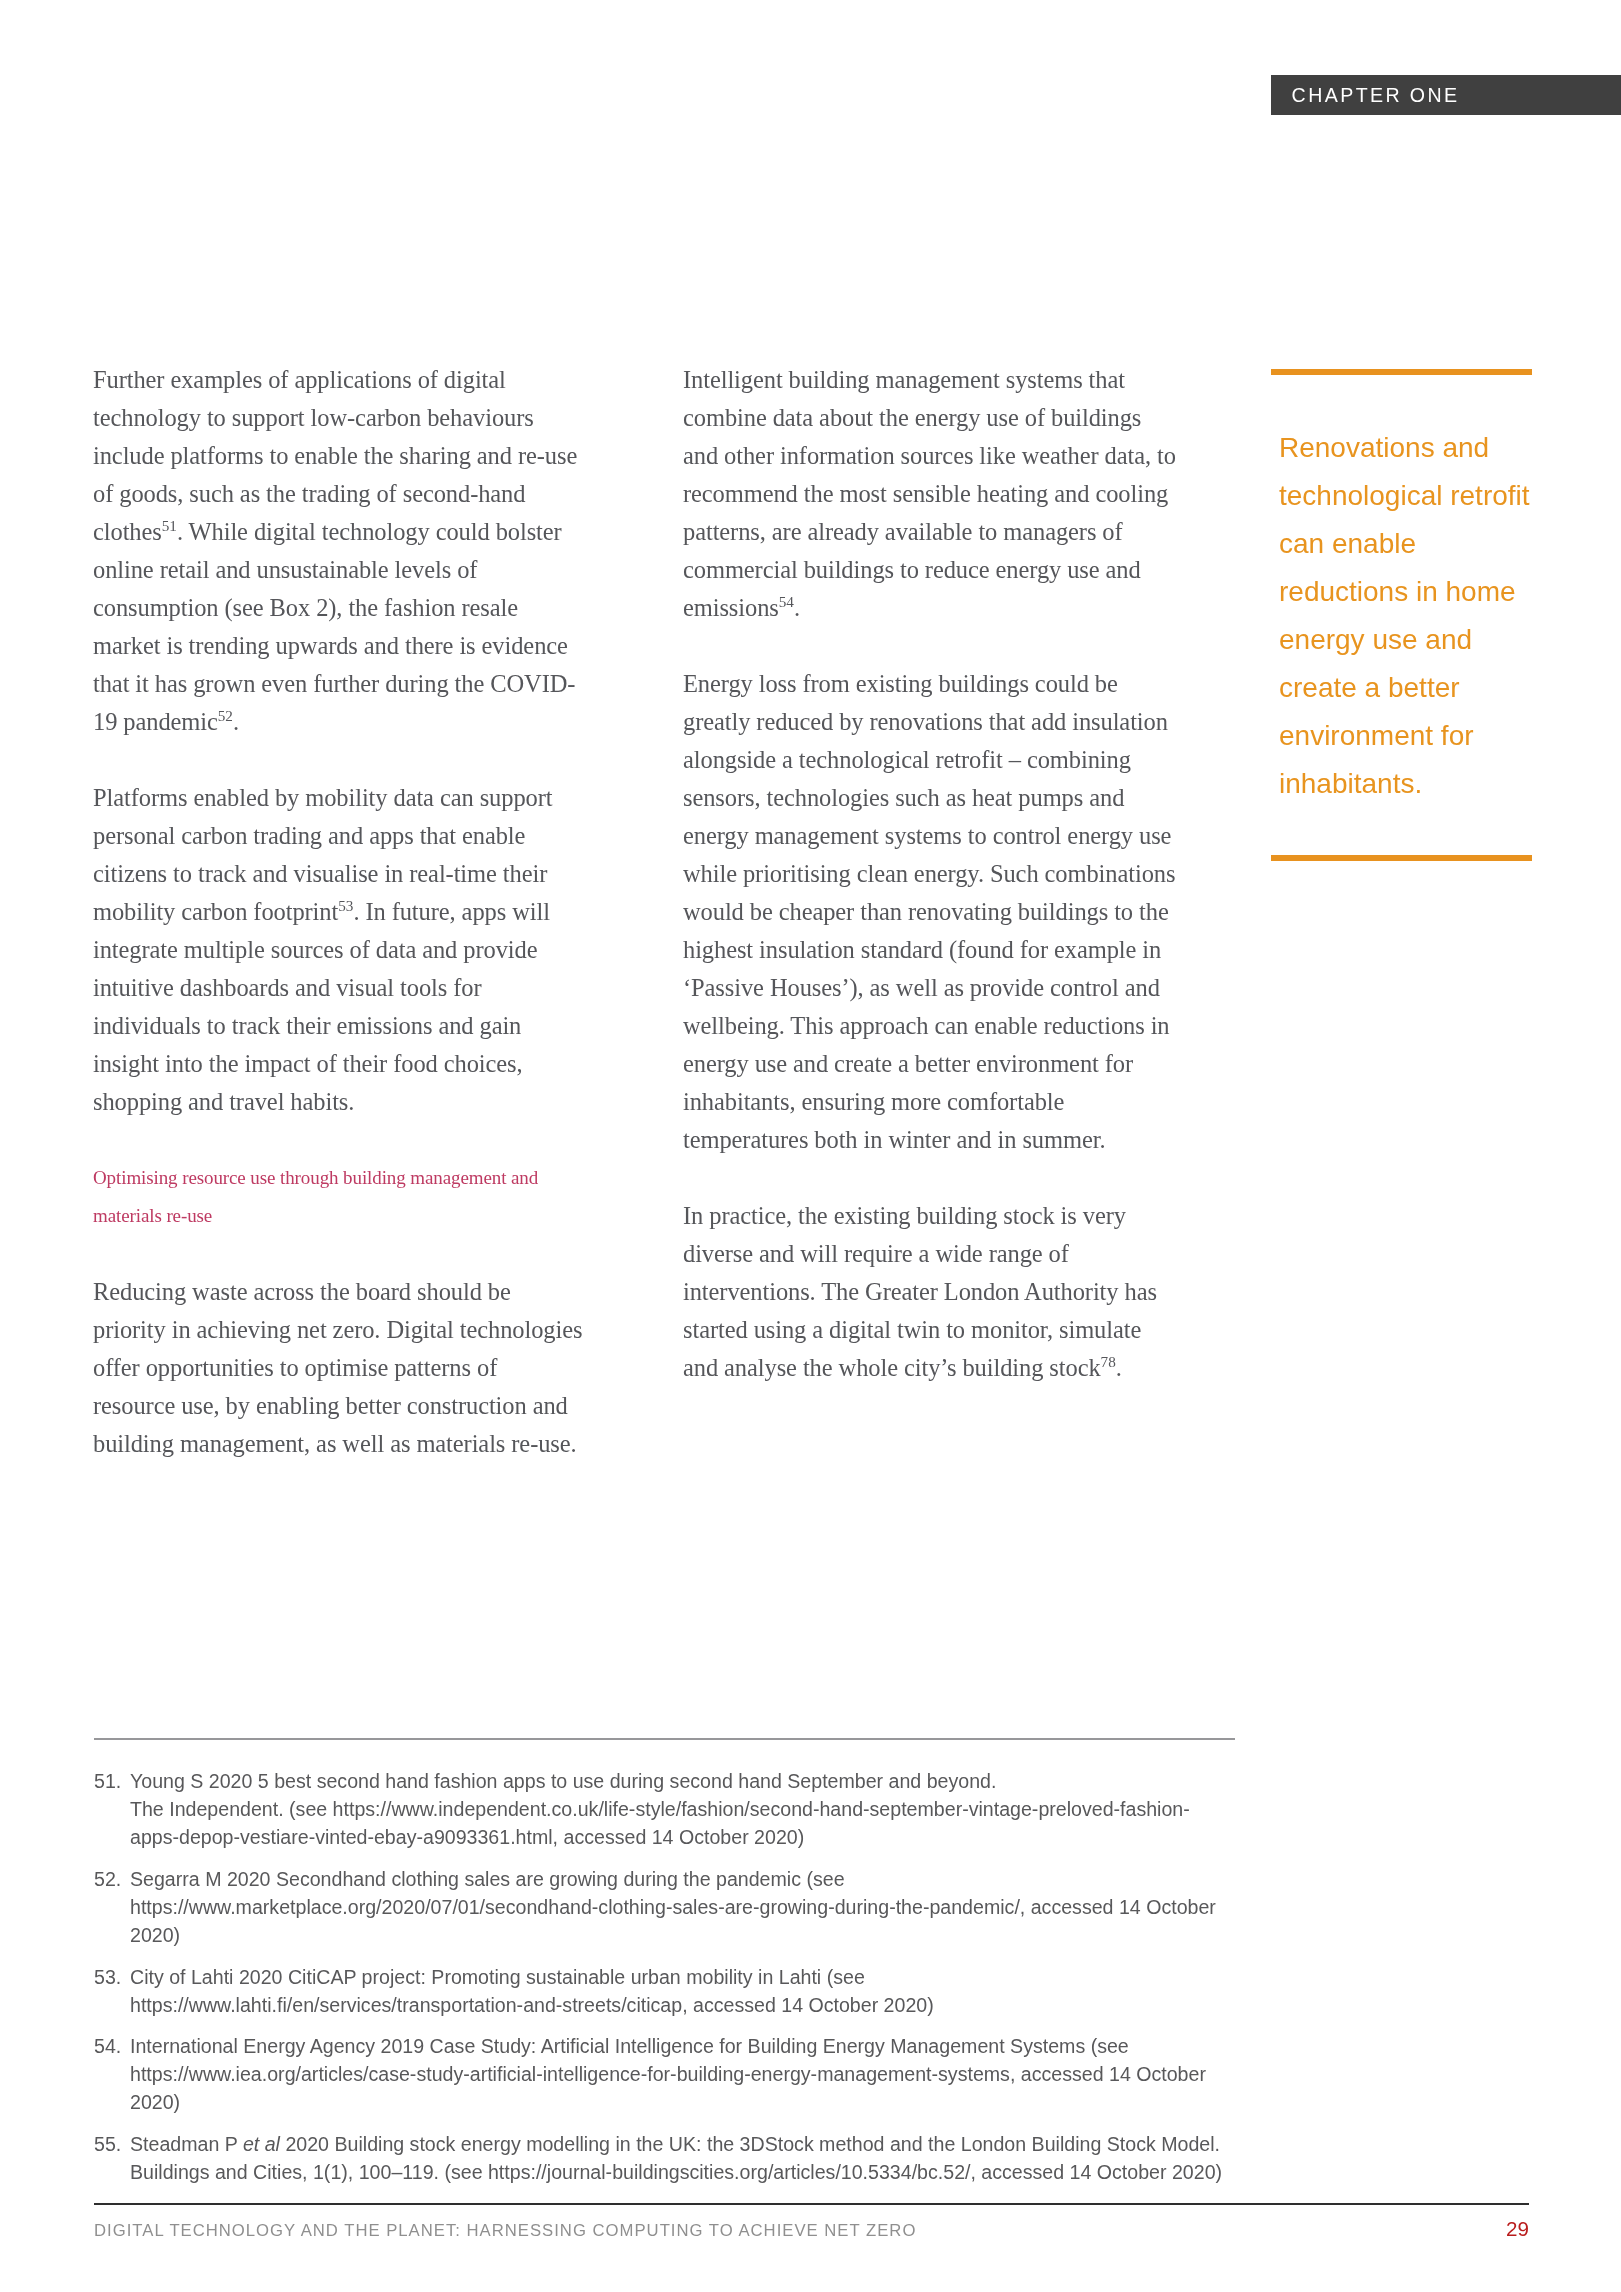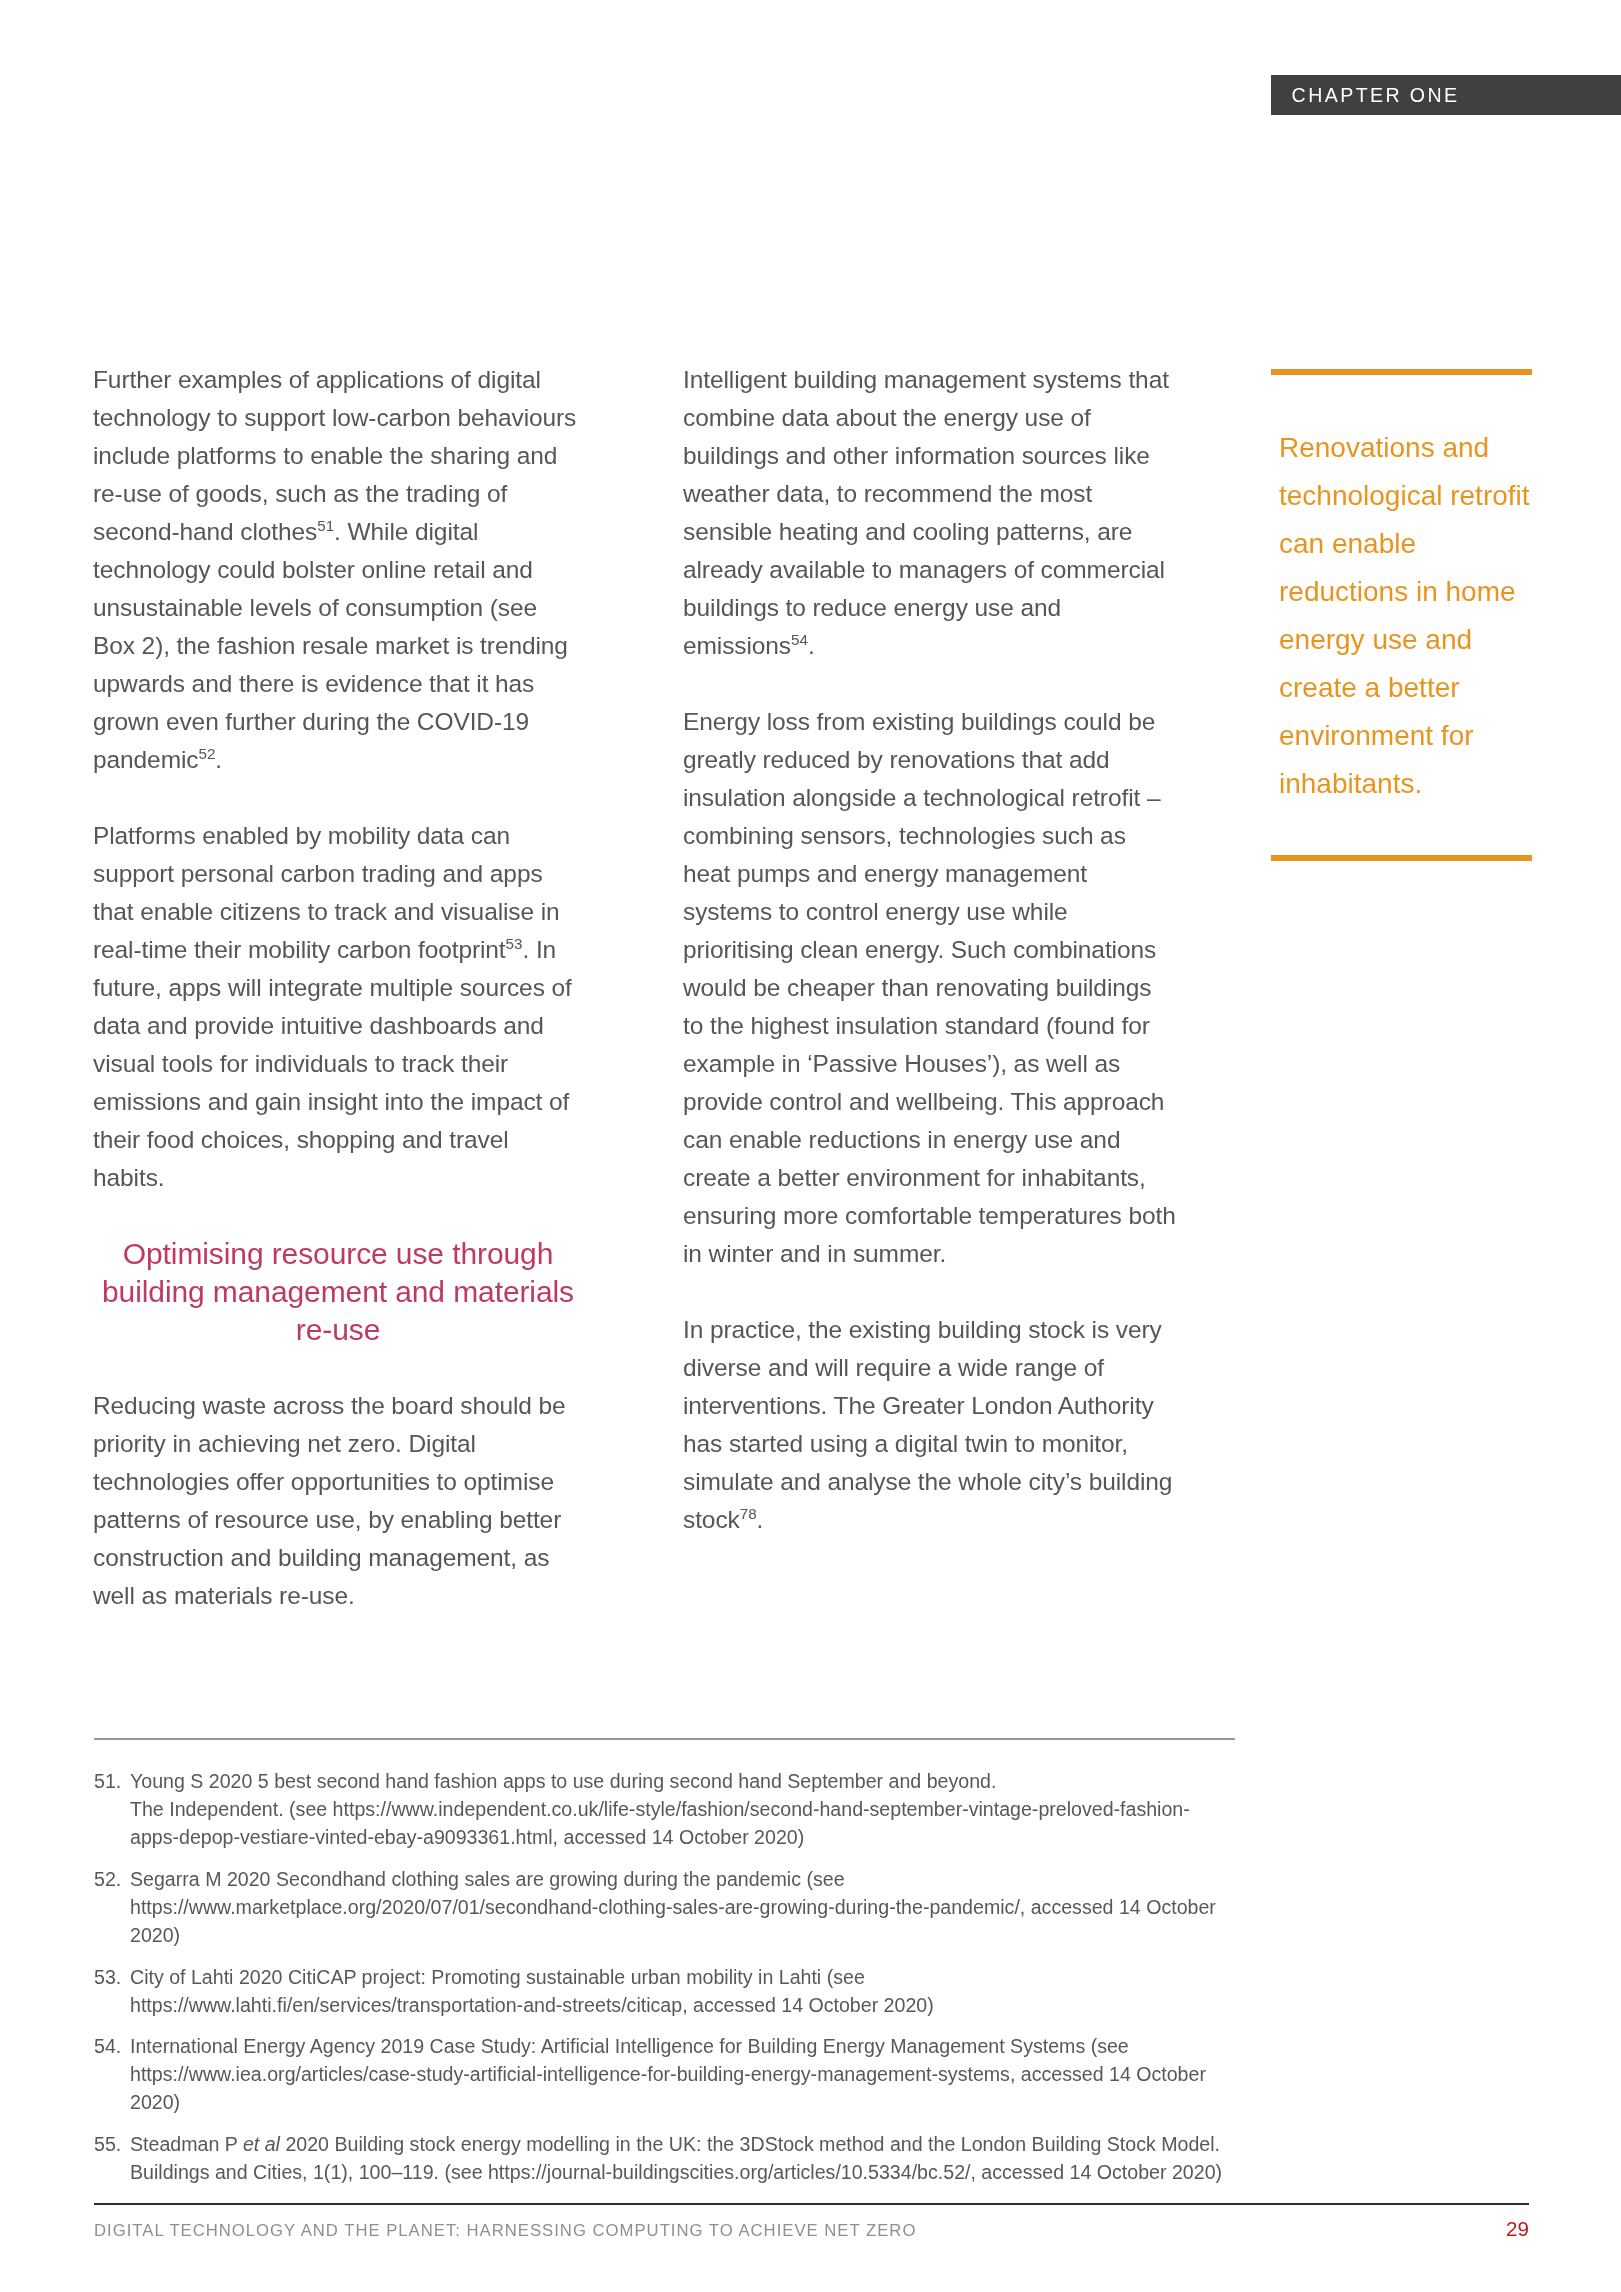--- a/index.html
+++ b/index.html
@@ -19,27 +19,28 @@
     font-size:19.6px;font-weight:400;letter-spacing:2.4px;
     line-height:40px;padding-left:20.6px;box-sizing:border-box;
   }
 
   
   .col{
     position:absolute;top:361px;
     color:#55565A;
     font-size:24.5px;font-weight:300;line-height:38px;
     letter-spacing:-0.1px;
+    font-family:Liberation Serif, serif;
   }
   .col-left{left:93px;width:490px;}
   .col-right{left:683px;width:495px;}
   .col p{margin:0 0 38px 0;}
   .col p.tight{margin-bottom:0;}
   .section-heading{
-    margin:0;color:#BE3A62;font-size:30px;line-height:38px;font-weight:300;text-align:center;
+    margin:0;color:#BE3A62;font-size:19px;line-height:38px;font-weight:300;
   }
   sup{font-size:62%;line-height:0;vertical-align:super;letter-spacing:0;}
 
   
   .pq-rule{
     position:absolute;left:1271px;width:261px;height:5.9px;background:#E8921F;
   }
   .pq-rule-top{top:369px;}
   .pq-rule-bottom{top:855px;}
   .pullquote-text{

